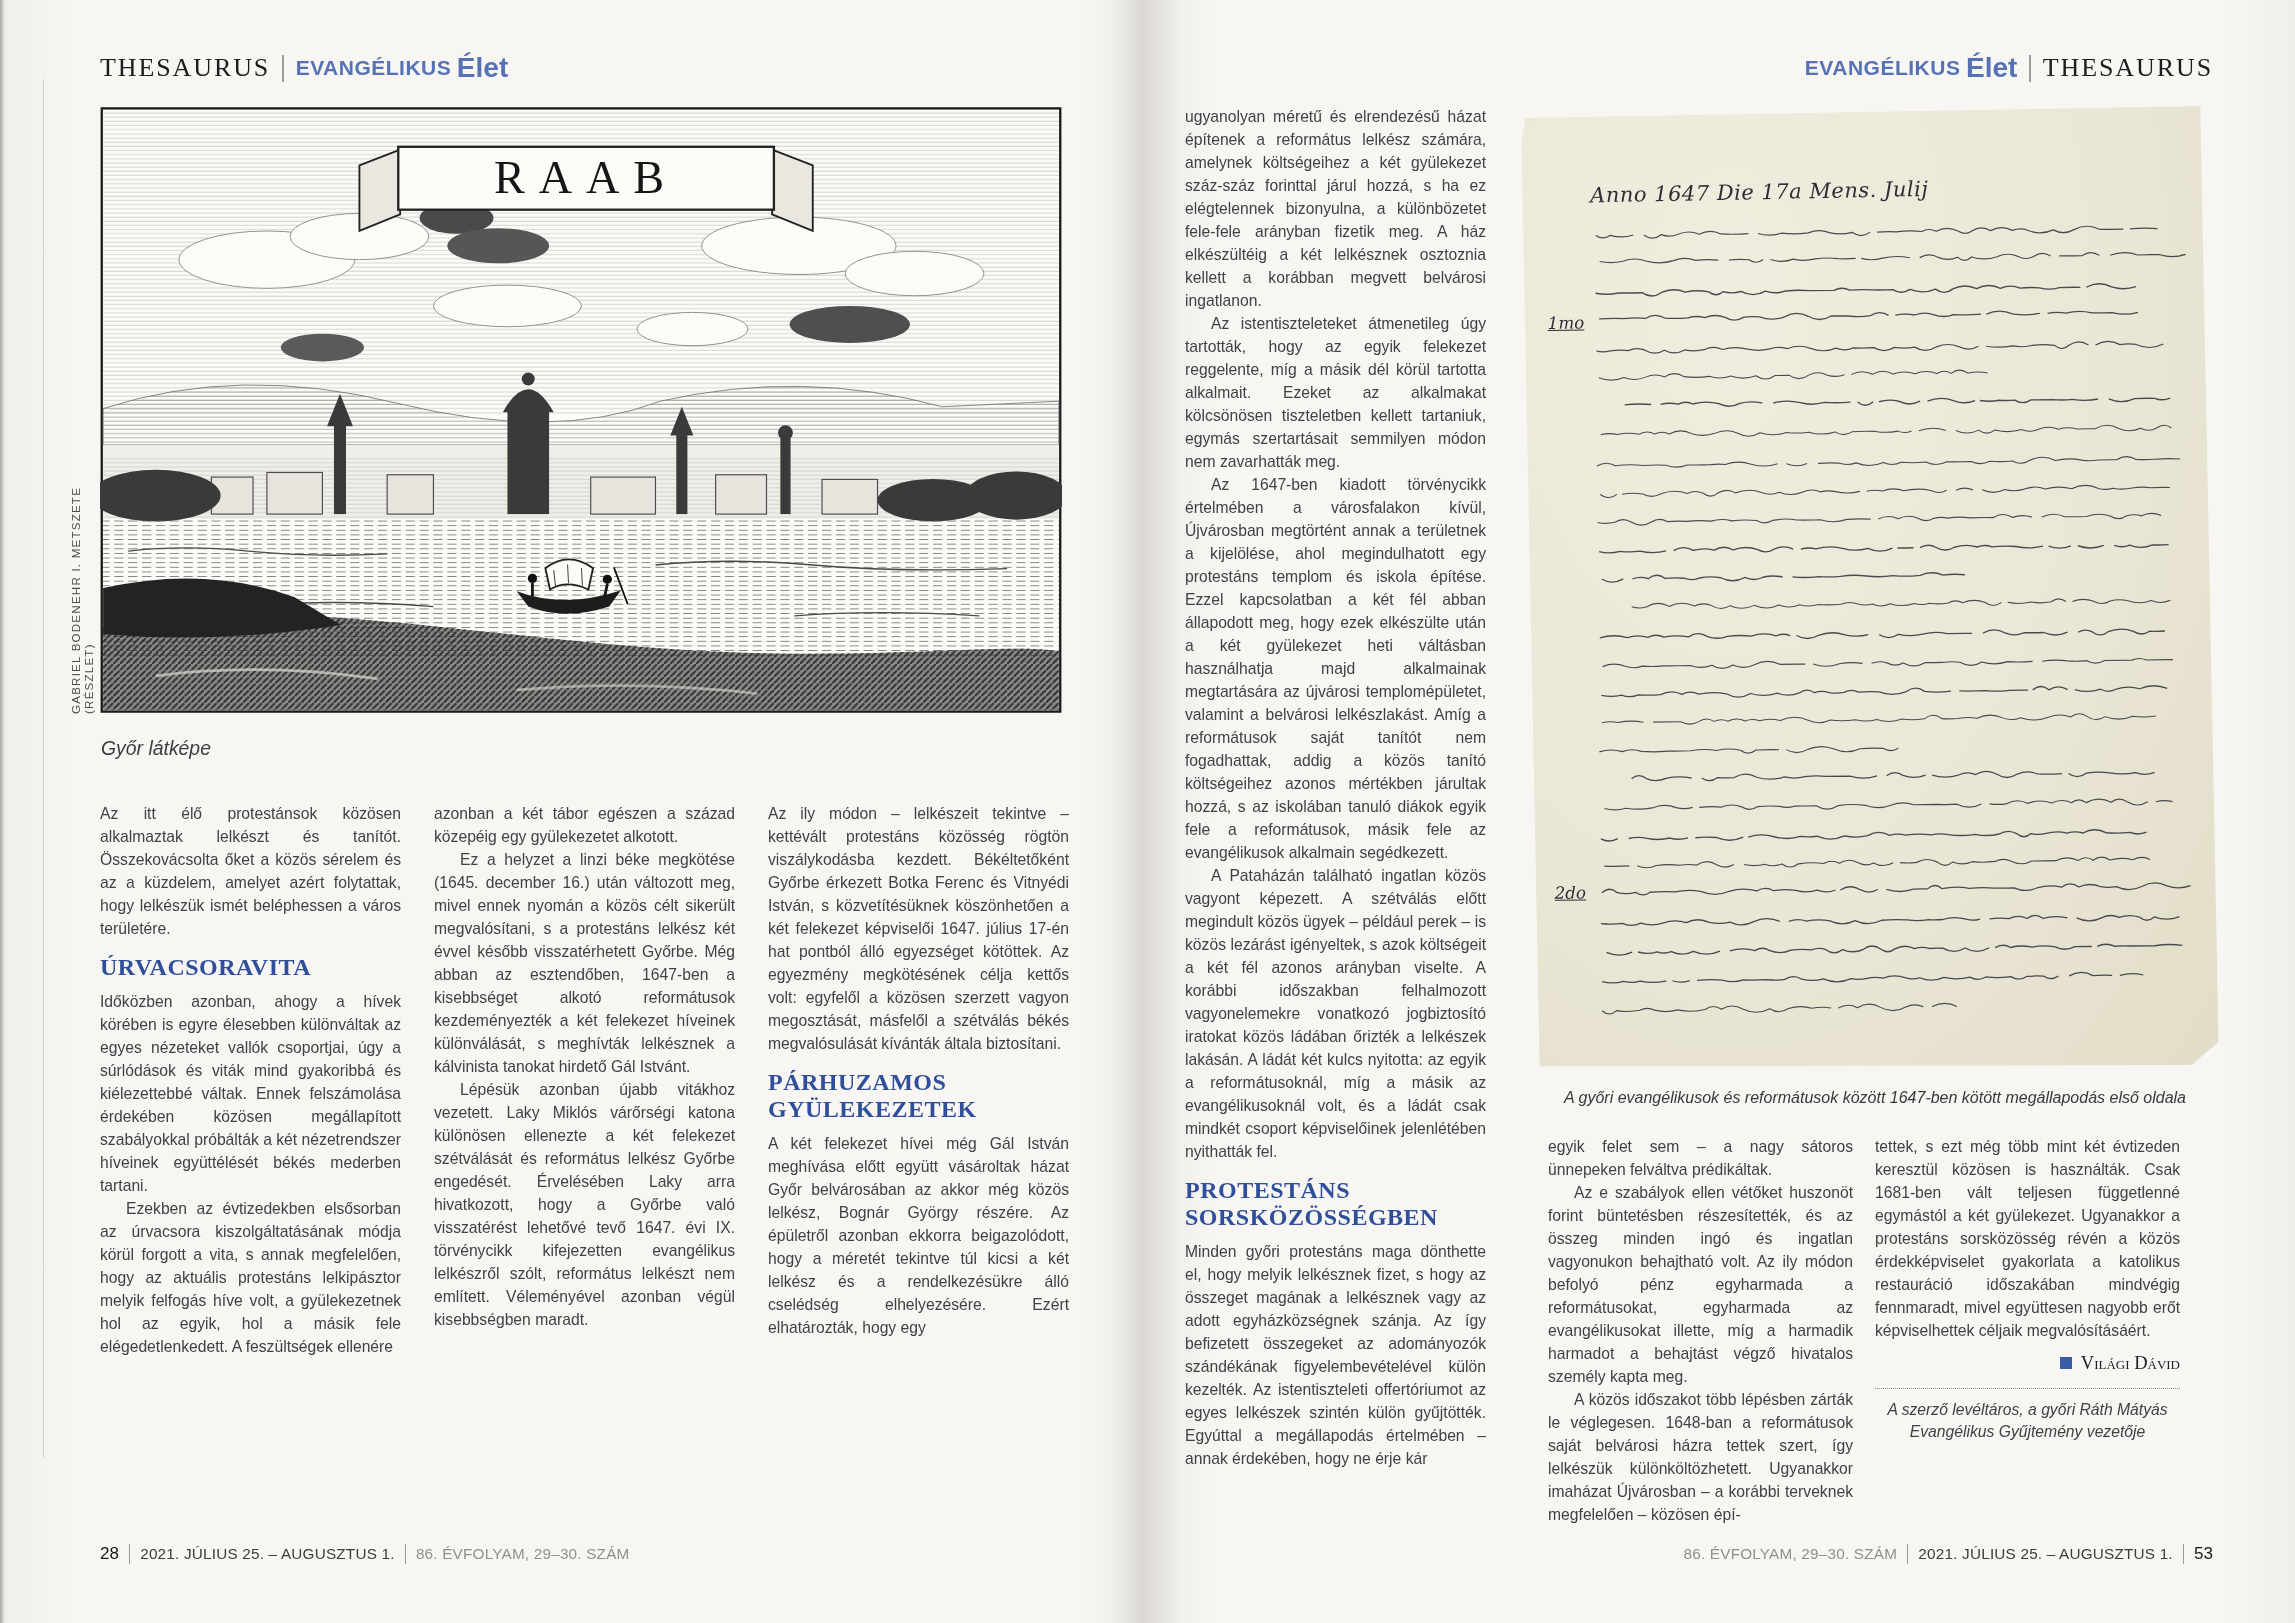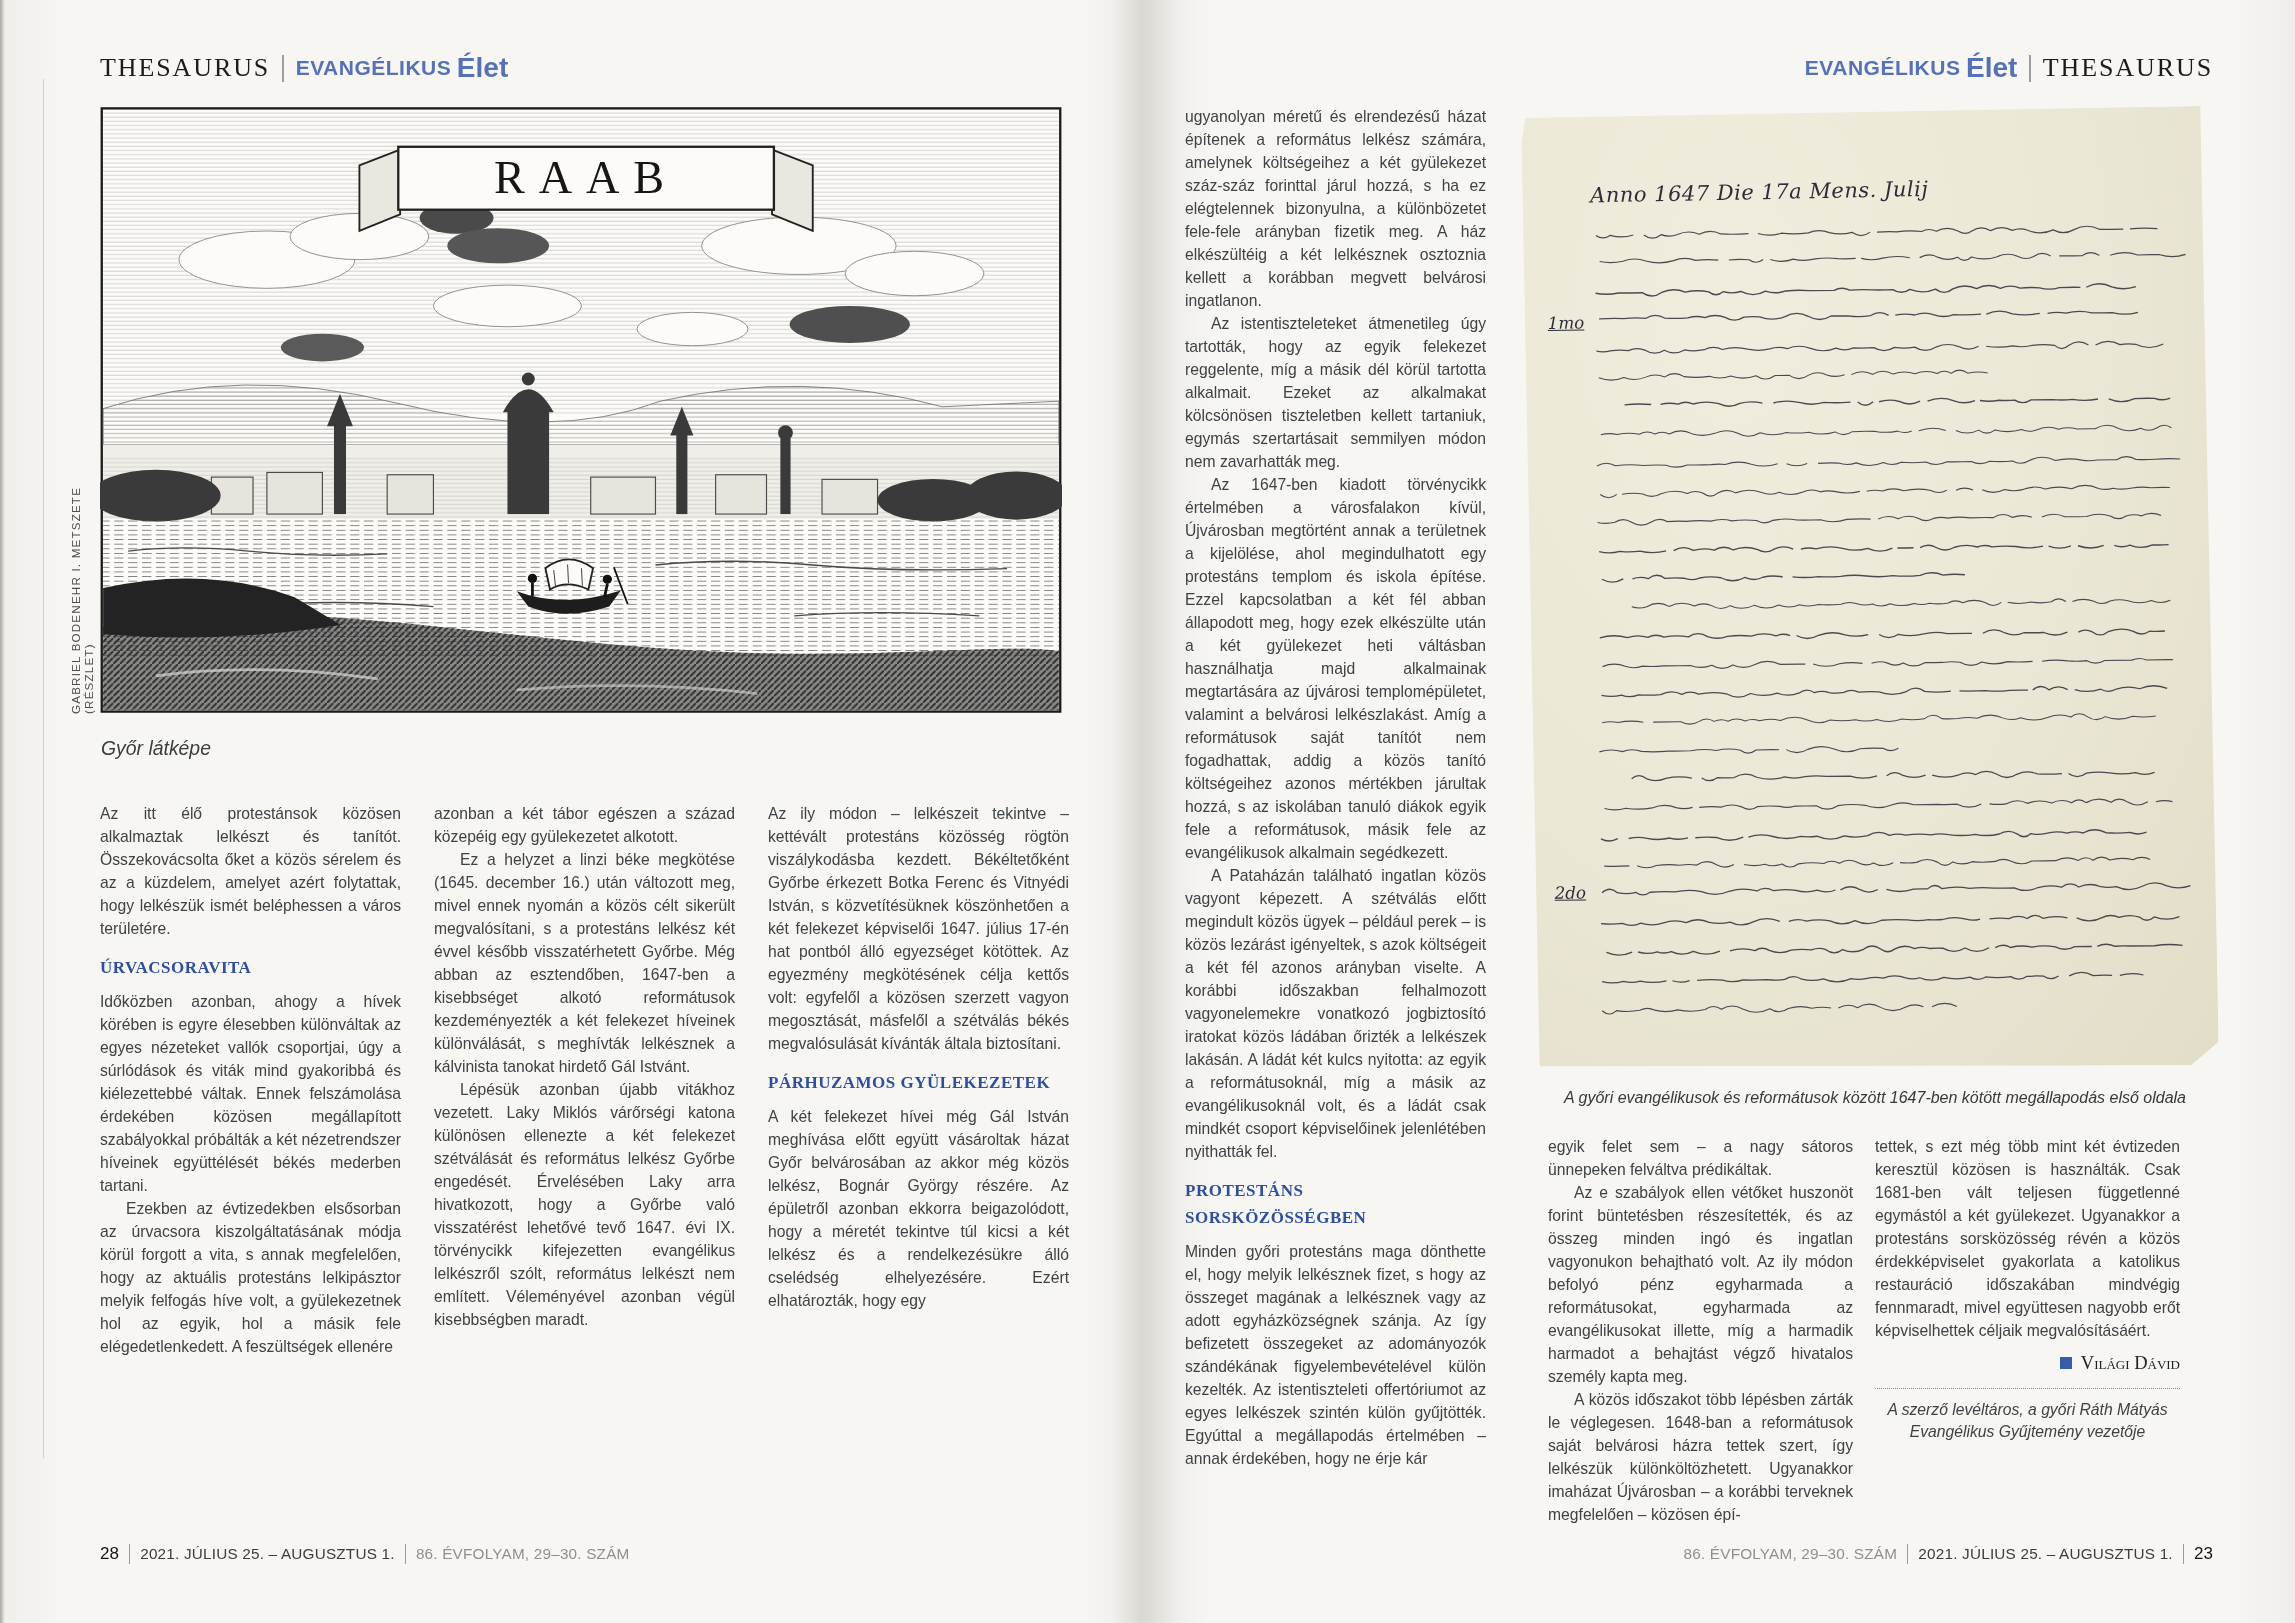--- a/index.html
+++ b/index.html
@@ -22,21 +22,21 @@
   .brandname{font-size:28px;font-weight:600;color:#5671b5;vertical-align:middle;margin-left:5.6px;}
   
   .engraving{position:absolute;left:100px;top:107px;width:962px;height:606px;}
   .credit-vert{position:absolute;left:69px;top:448px;height:266px;writing-mode:vertical-rl;transform:rotate(180deg);
                font-size:11.6px;letter-spacing:1.2px;color:#4d4d4d;}
   .caption-left{position:absolute;left:101px;top:737px;font-size:19.4px;font-style:italic;color:#3a3d3f;}
   
   .col{position:absolute;width:301px;font-size:15.7px;line-height:23px;text-align:justify;color:#3f4244;}
   .col p{margin:0;}
   .col p.ind{text-indent:26px;}
-  .blue-head{font-family:"Liberation Serif",serif;font-weight:700;color:#2f4f9b;font-size:17px;line-height:27px;
+  .blue-head{font-family:"Liberation Serif",serif;font-weight:700;color:#2f4f9b;font-size:24px;line-height:27px;
              letter-spacing:0.5px;margin:14px 0 9.3px;text-align:left;}
   .lcol1{left:100px;top:802px;}
   .lcol2{left:434px;top:802px;}
   .lcol3{left:768px;top:802px;}
   .rcol1{left:1185px;top:105px;}
   .rcol2{left:1548px;top:1135px;width:305px;}
   .rcol3{left:1875px;top:1135px;width:305px;}
   .note-italic{font-style:italic;}
   .author-row{margin-top:10px;text-align:right;font-family:"Liberation Serif",serif;font-variant:small-caps;
               font-size:18.5px;color:#20222a;}
@@ -261,16 +261,16 @@
     <span class="fsep"></span>
     <span class="fdate">2021. JÚLIUS 25. – AUGUSZTUS 1.</span>
     <span class="fsep"></span>
     <span class="fissue">86. ÉVFOLYAM, 29–30. SZÁM</span>
   </div>
   <div class="footer f-right">
     <span class="fissue">86. ÉVFOLYAM, 29–30. SZÁM</span>
     <span class="fsep"></span>
     <span class="fdate">2021. JÚLIUS 25. – AUGUSZTUS 1.</span>
     <span class="fsep"></span>
-    <span class="fpage">23</span>
+    <span class="fpage">53</span>
   </div>
 </div>
 
 
 </body></html>

